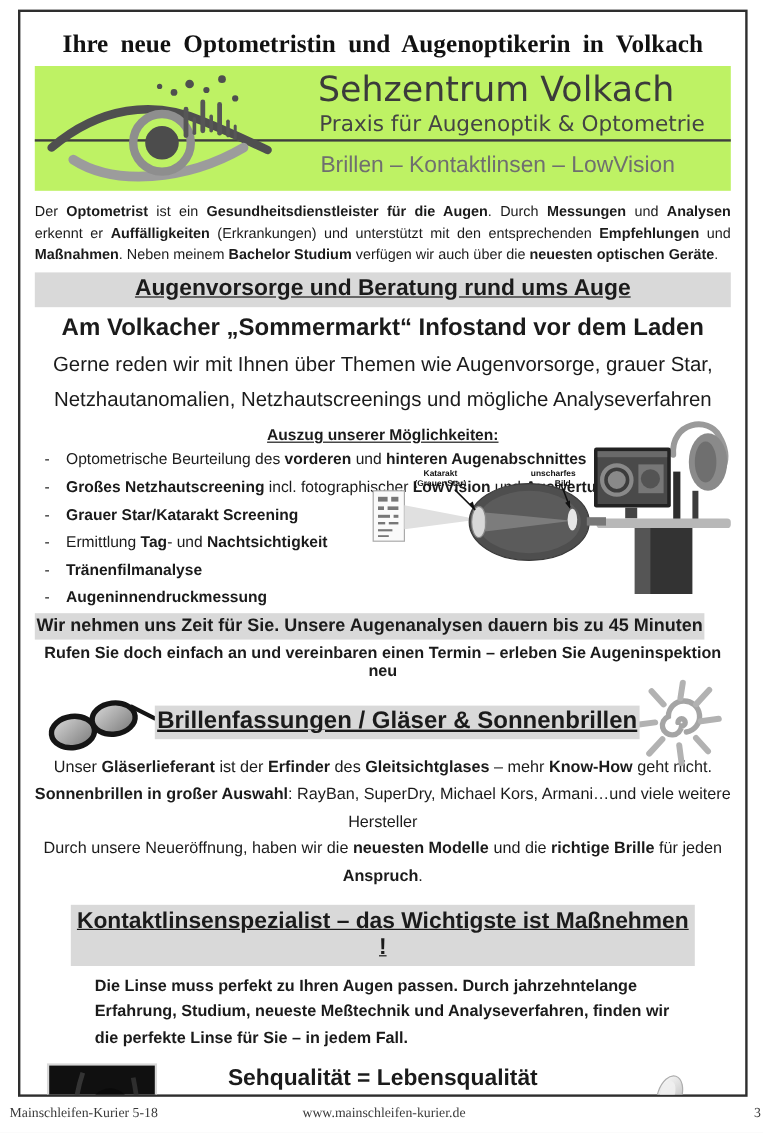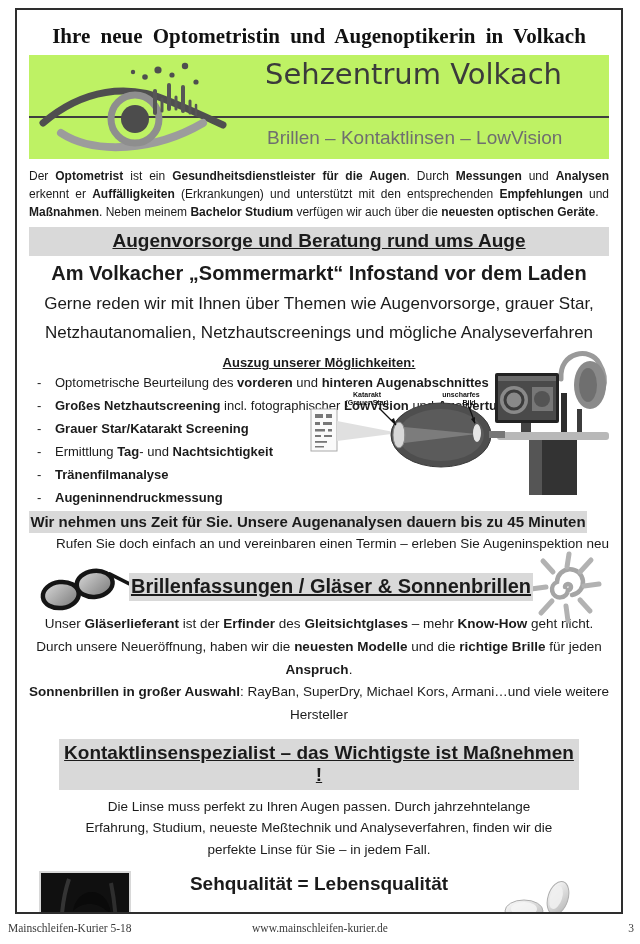--- a/index.html
+++ b/index.html
@@ -20,29 +20,29 @@
   .h-sommermarkt{margin-top:6px;text-align:center;font-size:20px;font-weight:bold;}
   .gerne{margin-top:4px;text-align:center;font-size:17px;line-height:1.72;}
   
   .possibilities{position:relative;margin-top:8px;}
   .poss-device{position:absolute;right:-4px;top:-12px;}
   .poss-title{width:440px;margin:0 auto 2px;text-align:center;font-size:13px;font-weight:bold;text-decoration:underline;}
   .poss-item{display:flex;font-size:13px;line-height:1.76;}
   .poss-item .dash{flex:0 0 18px;padding-left:8px;}
   .eye-diagram{position:absolute;left:280px;top:34px;}
   .band-zeit{margin:2px 22px 0 0;padding:2px 0 3px;font-size:15px;font-weight:bold;}
-  .rufen{margin-top:3px;text-align:right;font-size:13.5px;font-weight:normal;}
+  .rufen{margin-top:3px;text-align:center;font-size:13.5px;font-weight:bold;}
   
   .brillen-head{position:relative;height:56px;}
   .sunglasses{position:absolute;left:8px;top:10px;}
   .sun{position:absolute;right:4px;top:0;}
   .band-brillen{position:absolute;left:100px;right:76px;top:22px;padding:2px 0 3px;font-size:20px;font-weight:bold;}
   .brillen-text{margin-top:6px;text-align:center;font-size:13.5px;line-height:1.68;}
   .band-kontakt{margin:12px 30px 0;padding:3px 0 4px;font-size:19px;font-weight:bold;}
-  .linse-text{margin:6px 50px 0;text-align:center;font-size:13.5px;font-weight:normal;line-height:1.6;}
+  .linse-text{margin:6px 50px 0;text-align:left;font-size:13.5px;font-weight:bold;line-height:1.6;}
   
   .person{position:relative;height:134px;margin-top:8px;}
   .portrait{position:absolute;left:10px;top:2px;}
   .lenses{position:absolute;right:24px;top:4px;}
   .person-center{margin:0 128px;text-align:center;}
   .sehq{padding-top:4px;font-size:19px;font-weight:bold;}
   
   .footer{position:absolute;left:0;top:922px;width:640px;height:20px;font-family:"Liberation Serif",serif;font-size:11.5px;color:#3a3a3a;}
   .footer-left{position:absolute;left:8px;top:0;}
   .footer-center{position:absolute;left:0;width:100%;text-align:center;top:0;}
@@ -75,20 +75,21 @@
         <g fill="#4f4f4f">
           <circle cx="112" cy="20" r="2.8"></circle>
             <circle cx="125" cy="13" r="3.6"></circle>
             <circle cx="139" cy="18" r="2.6"></circle>
           <circle cx="152" cy="9" r="3.2"></circle>
             <circle cx="163" cy="25" r="2.6"></circle>
             <circle cx="100" cy="15" r="2.2"></circle>
         </g>
       </svg>
       <div class="logo-name">Sehzentrum Volkach</div>
+      <div class="logo-sub">Praxis für Augenoptik &amp; Optometrie</div>
       <div class="logo-tagline">Brillen – Kontaktlinsen – LowVision</div>
     </div>
 
     <div class="intro"><span>Der </span><b>Optometrist</b><span> ist ein </span><b>Gesundheitsdienstleister für die Augen</b><span>. Durch </span><b>Messungen</b><span> und </span><b>Analysen</b><span> erkennt er </span><b>Auffälligkeiten</b><span> (Erkrankungen) und unterstützt mit den entsprechenden </span><b>Empfehlungen</b><span> und </span><b>Maßnahmen</b><span>. Neben meinem </span><b>Bachelor Studium</b><span> verfügen wir auch über die </span><b>neuesten optischen Geräte</b><span>.</span></div>
 
     <div class="band band-augen"><span>Augenvorsorge und Beratung rund ums Auge</span></div>
     <div class="h-sommermarkt">Am Volkacher „Sommermarkt“ Infostand vor dem Laden</div>
     <div class="gerne">Gerne reden wir mit Ihnen über Themen wie Augenvorsorge, grauer Star, Netzhautanomalien, Netzhautscreenings und mögliche Analyseverfahren</div>
 
     <div class="possibilities">
@@ -200,22 +201,22 @@
             <line x1="27" y1="50" x2="16" y2="62"></line>
           <line x1="41" y1="55" x2="43" y2="70"></line>
             <line x1="55" y1="49" x2="65" y2="60"></line>
         </g>
       </svg>
       <div class="band band-brillen"><span>Brillenfassungen / Gläser &amp; Sonnenbrillen</span></div>
     </div>
 
     <div class="brillen-text">
       <div><span>Unser </span><b>Gläserlieferant</b><span> ist der </span><b>Erfinder</b><span> des </span><b>Gleitsichtglases</b><span> – mehr </span><b>Know-How</b><span> geht nicht.</span></div>
+      <div><b>Sonnenbrillen in großer Auswahl</b><span>: RayBan, SuperDry, Michael Kors, Armani…und viele weitere Hersteller</span></div>
       <div><span>Durch unsere Neueröffnung, haben wir die </span><b>neuesten Modelle</b><span> und die </span><b>richtige Brille</b><span> für jeden </span><b>Anspruch</b><span>.</span></div>
-      <div><b>Sonnenbrillen in großer Auswahl</b><span>: RayBan, SuperDry, Michael Kors, Armani…und viele weitere Hersteller</span></div>
     </div>
 
     <div class="band band-kontakt"><span>Kontaktlinsenspezialist – das Wichtigste ist Maßnehmen !</span></div>
     <div class="linse-text">Die Linse muss perfekt zu Ihren Augen passen. Durch jahrzehntelange Erfahrung, Studium, neueste Meßtechnik und Analyseverfahren, finden wir die perfekte Linse für Sie – in jedem Fall.</div>
 
     <div class="person">
       <svg class="portrait" width="92" height="130" viewBox="0 0 92 130">
         <rect x="1" y="1" width="90" height="128" fill="#101010" stroke="#d8d8d8" stroke-width="2"></rect>
         <path d="M30,8 C19,40 21,82 28,122" stroke="#343434" stroke-width="4" fill="none"></path>
         <path d="M72,12 C80,52 78,92 70,126" stroke="#2e2e2e" stroke-width="4" fill="none"></path>

